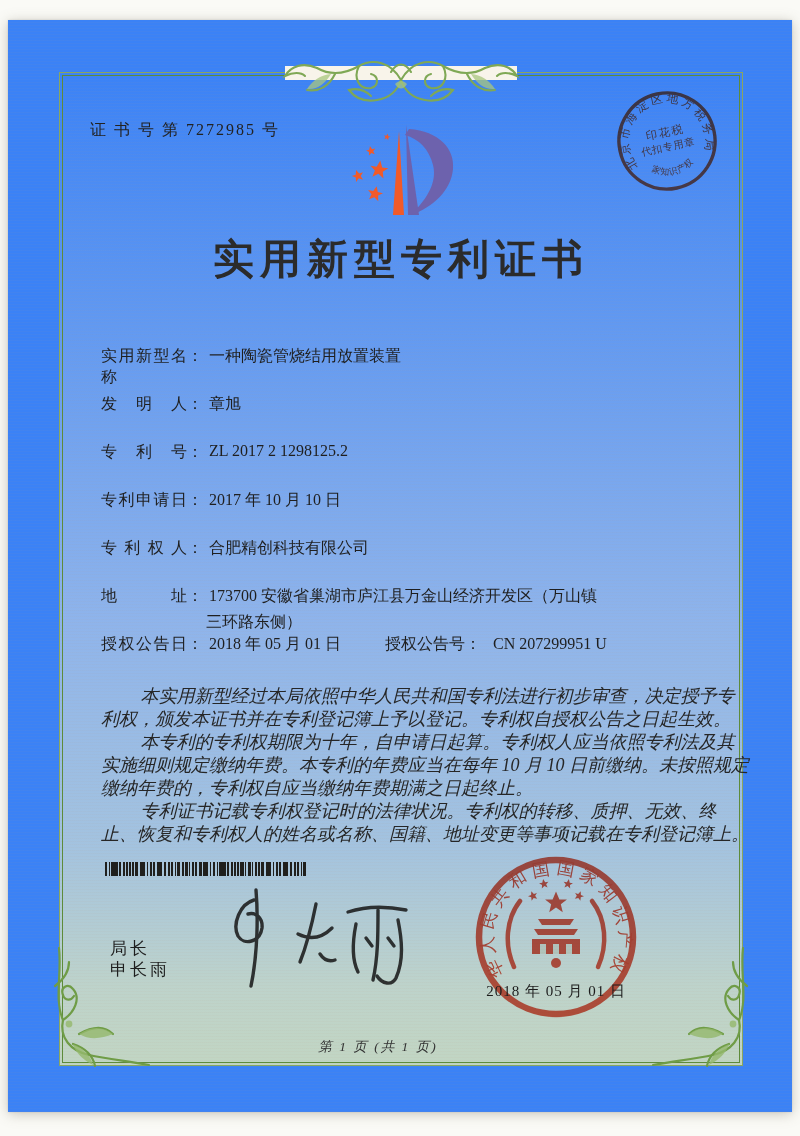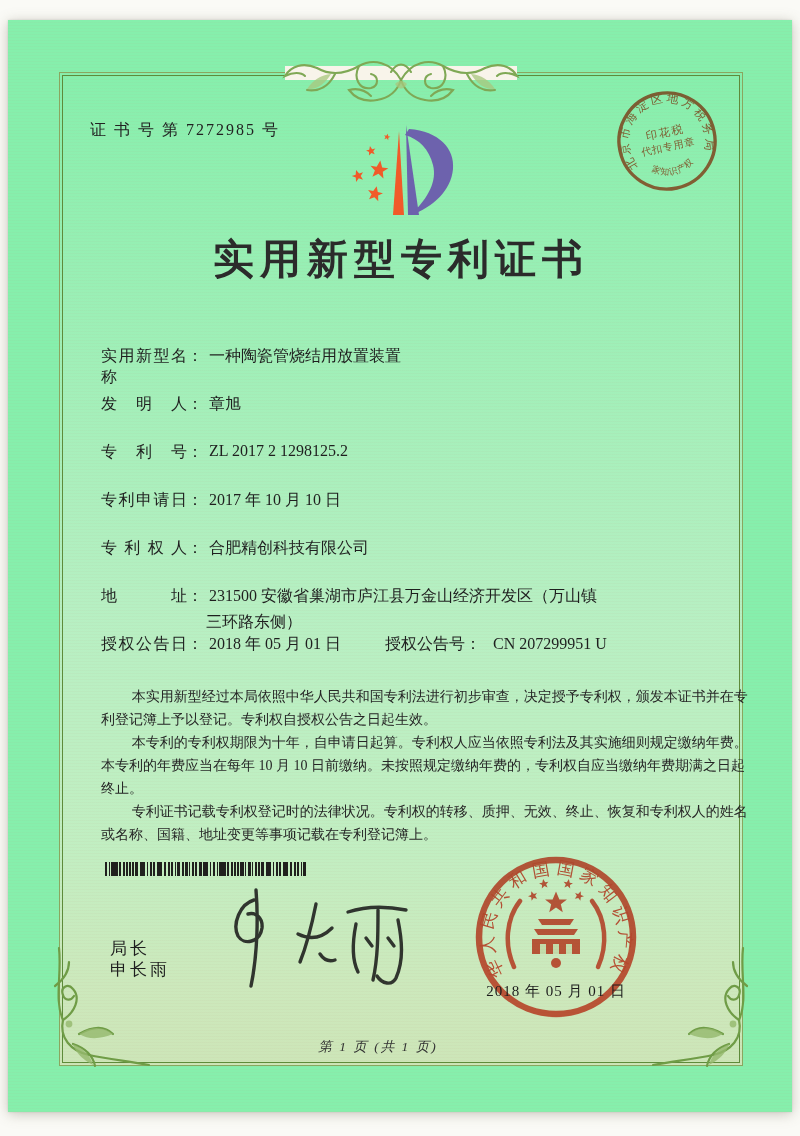--- a/index.html
+++ b/index.html
@@ -9,21 +9,21 @@
   }
   html,body{margin:0;padding:0;}
   body{
     width:800px;height:1136px;position:relative;overflow:hidden;
     background:#fafaf6;
     font-family:"Liberation Serif","DejaVu Serif",serif;
     color:var(--ink);
   }
   .paper{
     position:absolute;left:8px;top:20px;width:784px;height:1092px;
-    background:#86efac;
+    background:#3b82f6;
     box-shadow:0 2px 12px rgba(110,100,80,.35), 0 0 2px rgba(0,0,0,.12);
   }
   .texture{
     position:absolute;inset:0;pointer-events:none;
     background:repeating-linear-gradient(0deg, rgba(186,150,122,.055) 0 1px, rgba(0,0,0,0) 1px 3px);
   }
   .tint{
     position:absolute;left:51px;top:52px;width:684px;height:994px;pointer-events:none;
     background:linear-gradient(180deg, rgba(246,242,228,0) 0%, rgba(243,240,222,.45) 55%,
       rgba(233,238,208,.6) 78%, rgba(222,231,192,.8) 92%, rgba(217,228,186,.85) 100%);
@@ -33,21 +33,21 @@
   .abs{position:absolute;}
   .cert-no{left:82px;top:100px;font-size:16px;letter-spacing:2px;color:#222;}
   .title{left:51px;top:212px;width:684px;text-align:center;font-size:41px;font-weight:700;
          letter-spacing:6px;color:#2b2b2b;}
   .field-row{left:93px;width:620px;font-size:16px;color:var(--ink);}
   .flabel{display:inline-block;width:86px;text-align:justify;text-align-last:justify;vertical-align:top;}
   .fcolon{display:inline-block;vertical-align:top;}
   .fvalue{display:inline-block;margin-left:6px;vertical-align:top;}
   .fvalue2{margin-left:105px;margin-top:5px;}
   .grant-pair2{position:absolute;left:284px;top:0;}
-  .paras{left:93px;top:665px;width:648px;font-size:14px;line-height:23px;color:#262626;}
+  .paras{left:93px;top:665px;width:648px;font-size:18px;line-height:23px;color:#262626;font-style:italic;}
   .paras p{margin:0;text-indent:2.2em;}
   .barcode{
     left:97px;top:842px;width:202px;height:14px;
     background:
       repeating-linear-gradient(90deg,#20201e 0 1.5px,transparent 1.5px 3.5px),
       repeating-linear-gradient(90deg,#20201e 0 1px,transparent 1px 6px),
       repeating-linear-gradient(90deg,#20201e 0 2px,transparent 2px 9px);
   }
   .signer-title{left:102px;top:906px;font-size:17px;letter-spacing:3px;margin-top:11px;}
   .signer-name{left:102px;top:938px;font-size:17px;letter-spacing:3px;}
@@ -169,21 +169,21 @@
   <div class="abs field-row" style="top:422px">
     <span class="flabel">专利号</span><span class="fcolon">：</span><span class="fvalue">ZL 2017 2 1298125.2</span>
   </div>
   <div class="abs field-row" style="top:470px">
     <span class="flabel">专利申请日</span><span class="fcolon">：</span><span class="fvalue">2017 年 10 月 10 日</span>
   </div>
   <div class="abs field-row" style="top:518px">
     <span class="flabel">专利权人</span><span class="fcolon">：</span><span class="fvalue">合肥精创科技有限公司</span>
   </div>
   <div class="abs field-row" style="top:566px">
-    <span class="flabel">地址</span><span class="fcolon">：</span><span class="fvalue">231500 安徽省巢湖市庐江县万金山经济开发区（万山镇</span>
+    <span class="flabel">地址</span><span class="fcolon">：</span><span class="fvalue">173700 安徽省巢湖市庐江县万金山经济开发区（万山镇</span>
     <div class="fvalue2">三环路东侧）</div>
   </div>
   <div class="abs field-row" style="top:614px">
     <span class="flabel">授权公告日</span><span class="fcolon">：</span><span class="fvalue">2018 年 05 月 01 日</span>
     <span class="grant-pair2">
       <span>授权公告号</span><span>：</span><span style="margin-left:12px">CN 207299951 U</span>
     </span>
   </div>
 
   <div class="abs paras">

